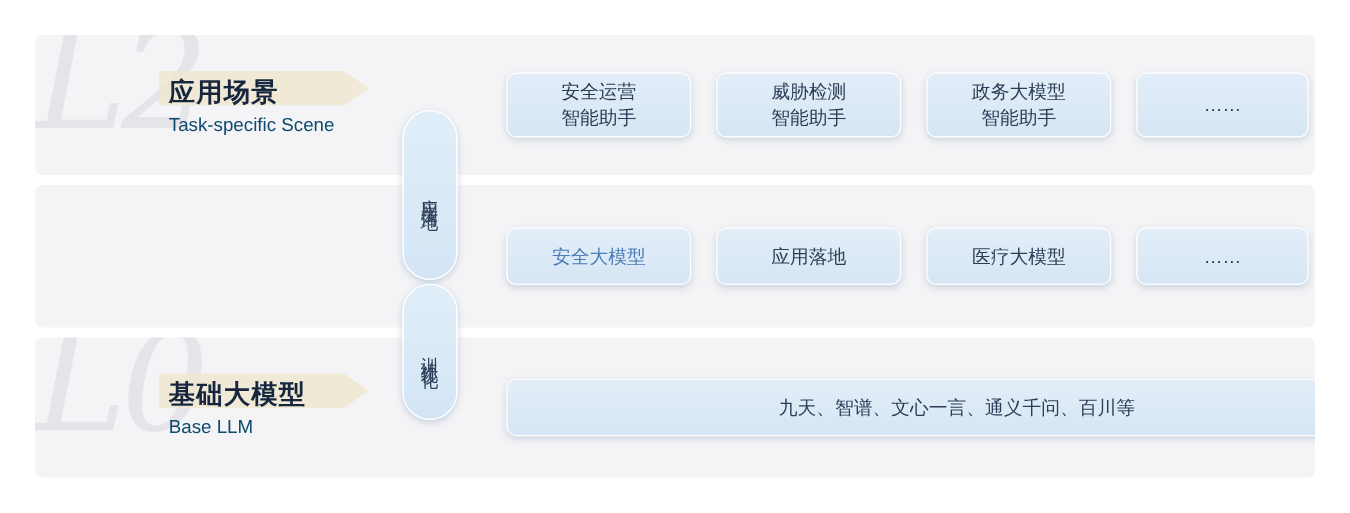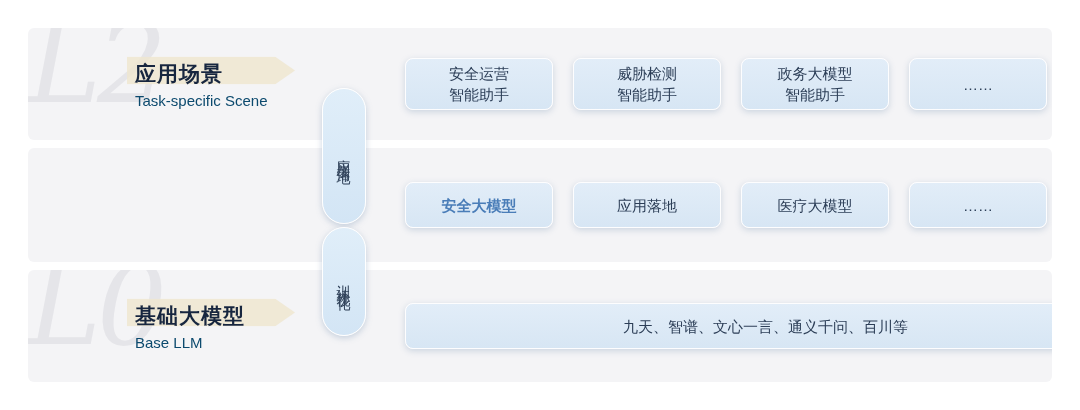--- a/index.html
+++ b/index.html
@@ -50,21 +50,21 @@
     display:flex; flex-direction:column; justify-content:center; align-items:center;
     background:linear-gradient(180deg,#e2edf8,#d7e6f4);
     border:1px solid #fdfdfe; border-radius:8px;
     box-shadow:0 2px 6px rgba(108,138,172,.30);
     color:#2c3e57; font-size:15px; font-weight:500;
     line-height:1.4; text-align:center; padding:4px 6px;
   }
   .band-l2 .box { min-height:52px; }
   .box.narrow { width:138px; }
   .box.wide   { width:721px; }
-  .box.highlight { color:#4a7db8;font-weight:bold; }
+  .box.highlight { color:#4a7db8; }
 
   .pill {
     position:absolute; left:322px; width:42px;
     background:linear-gradient(180deg,#e0eef9,#d3e5f5);
     border:1px solid #ffffff; border-radius:22px;
     box-shadow:0 2px 6px rgba(108,138,172,.35);
     display:flex; align-items:center; justify-content:center; z-index:3;
   }
   .pill-1 { top:88px;  height:134px; }
   .pill-2 { top:227px; height:107px; }

